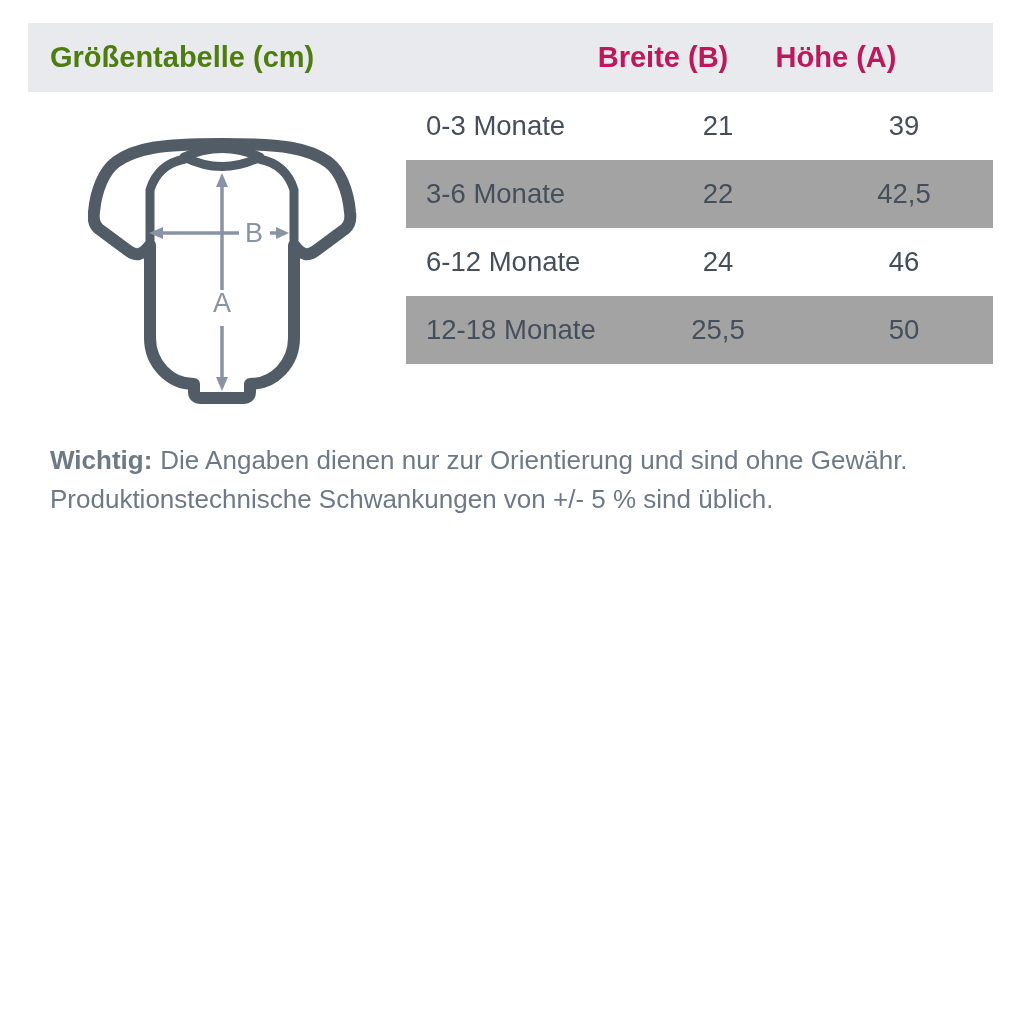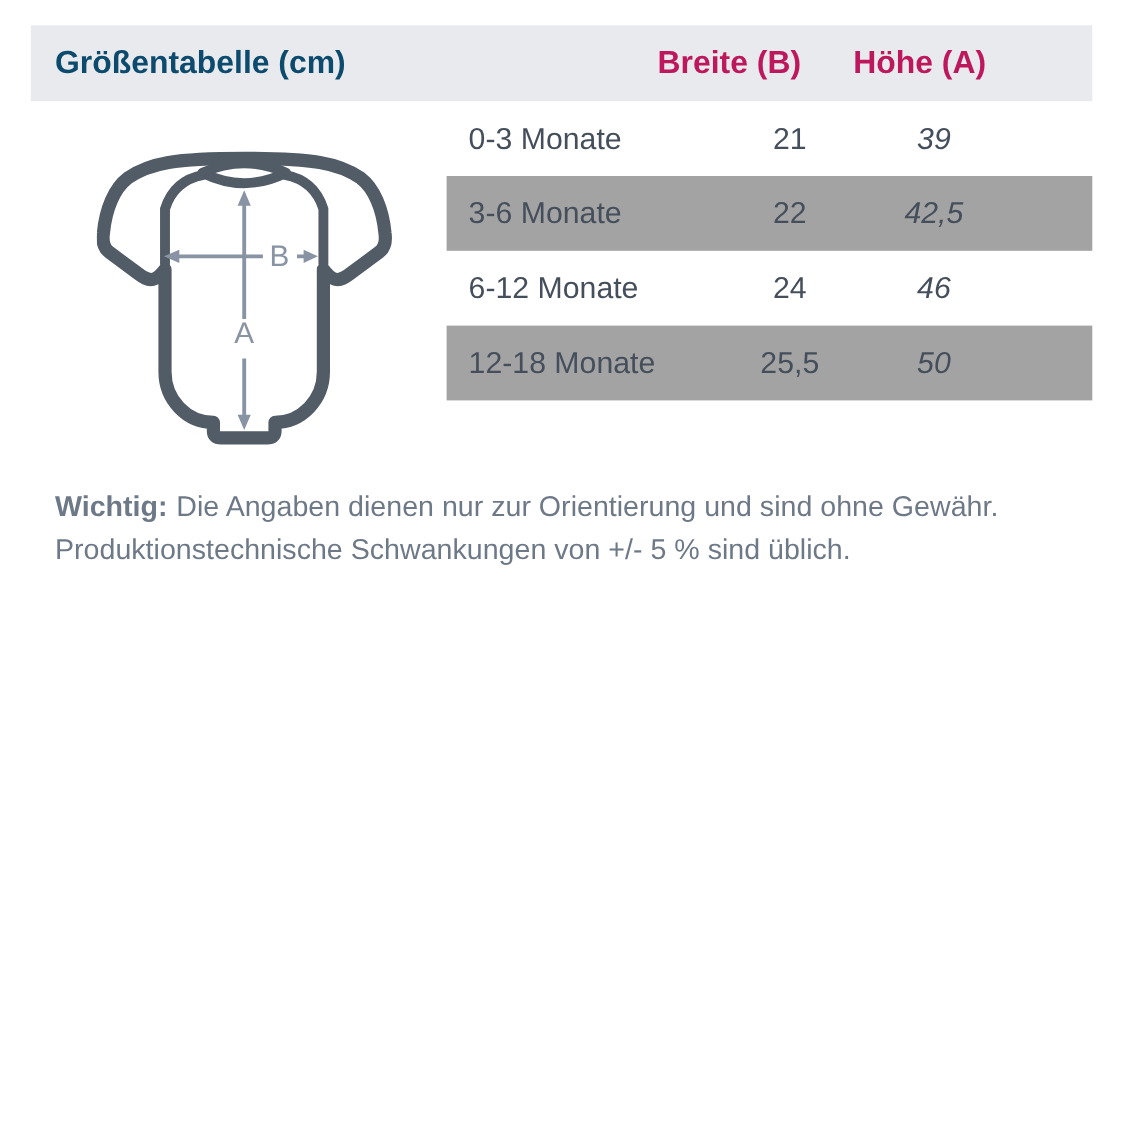--- a/index.html
+++ b/index.html
@@ -7,39 +7,39 @@
   body { font-family:"Liberation Sans", sans-serif; background:#ffffff; }
   .page { position:relative; width:1024px; height:1024px; background:#ffffff; overflow:hidden; }
 
   
   .header {
     position:absolute; left:28px; top:23px; width:965px; height:69px;
     background:#e9eaee;
   }
   .header-title {
     position:absolute; left:22px; top:0; height:69px; line-height:69px;
-    font-size:29px; font-weight:bold; color:#0c4a6e; white-space:nowrap;
+    font-size:29px; font-weight:bold; color:#4d7c0f; white-space:nowrap;
   }
   .header-col {
     position:absolute; top:0; height:69px; line-height:69px;
     font-size:29px; font-weight:bold; color:#be185d; white-space:nowrap;
     transform:translateX(-50%);
   }
   .col-breite { left:635px; }
   .col-hoehe  { left:808px; }
 
   
   .size-table { position:absolute; left:406px; top:92px; width:587px; }
   .row { position:relative; width:587px; height:68px; }
   .row.striped { background:#a3a3a3; }
   .cell { position:absolute; top:0; height:68px; line-height:68px;
           font-size:27.5px; color:#454f5b; white-space:nowrap; }
   .cell-label { left:20px; }
   .cell-breite { left:312px; transform:translateX(-50%); }
-  .cell-hoehe  { left:443px; transform:translateX(-50%);font-style:italic; }
+  .cell-hoehe  { left:498px; transform:translateX(-50%); }
 
   
   .diagram { position:absolute; left:88px; top:136px; width:272px; height:272px; }
 
   
   .note {
     position:absolute; left:50px; top:441px; width:940px;
     font-size:26px; line-height:39px; color:#6e7988;
   }
   .note-bold { font-weight:bold; margin-right:8px; }

